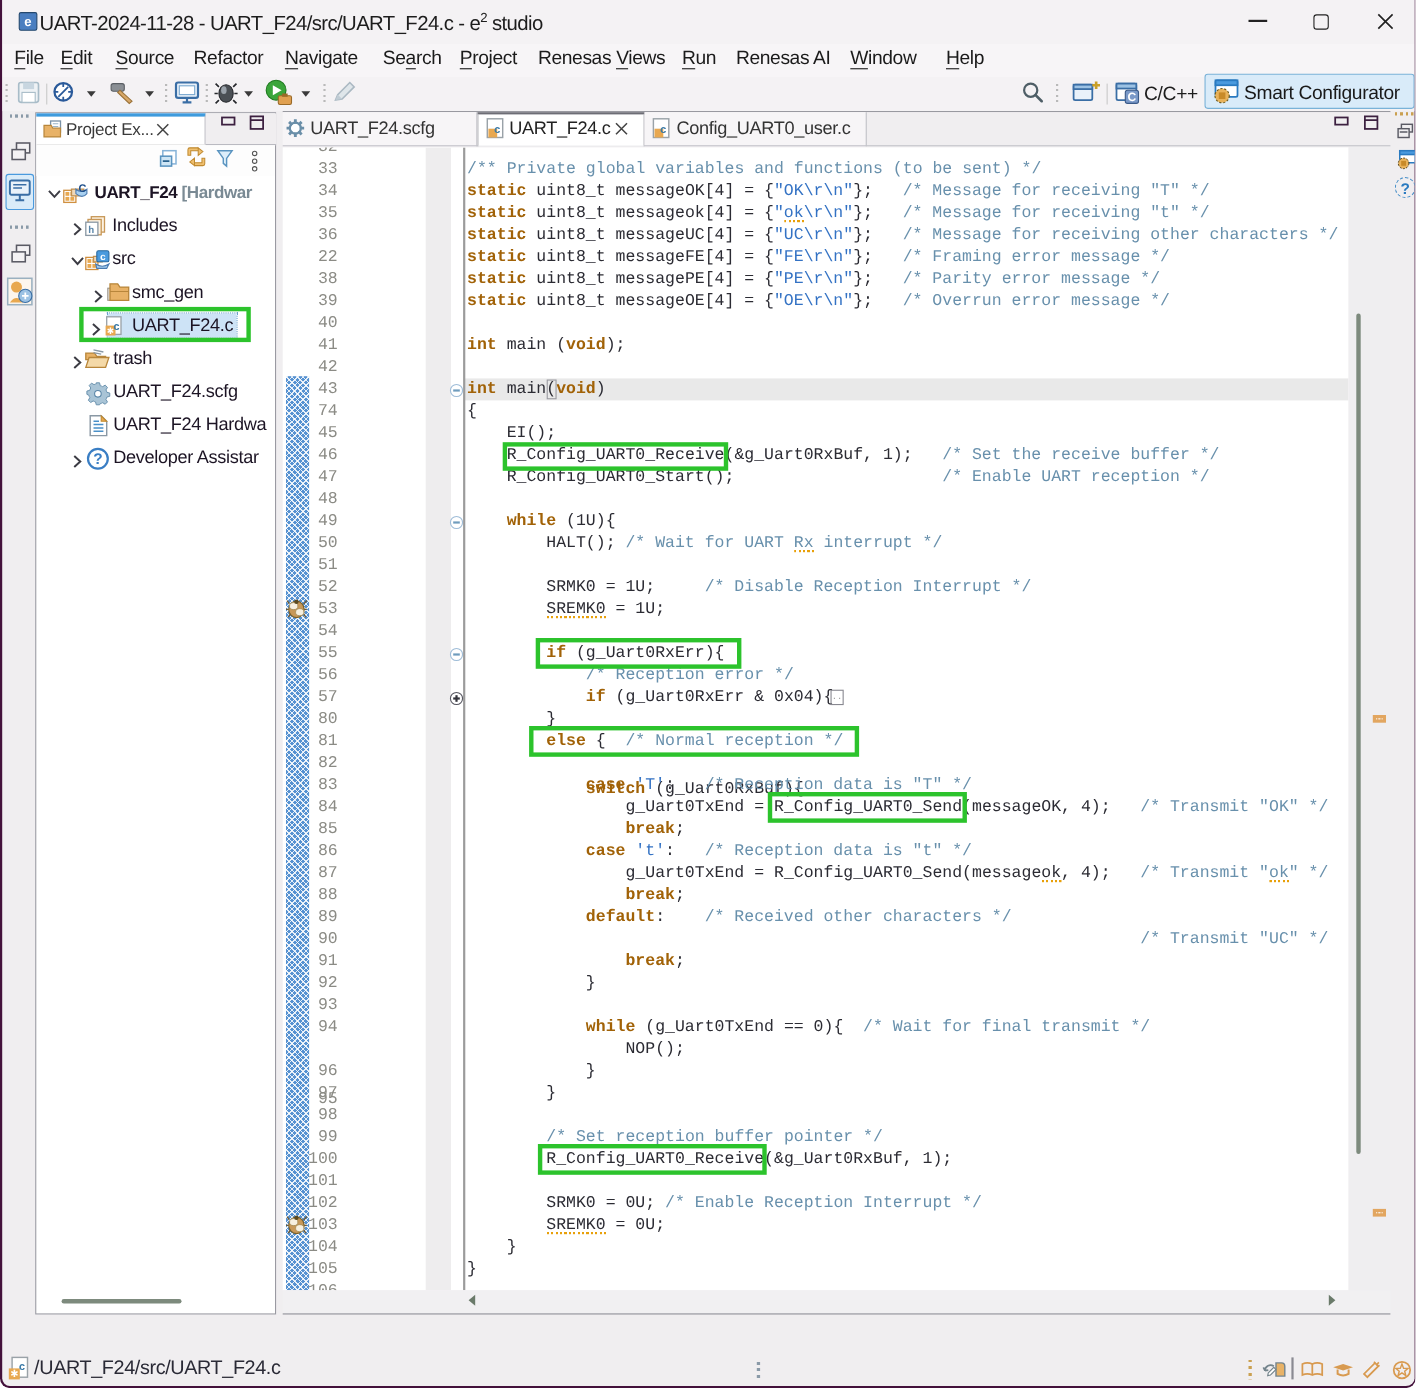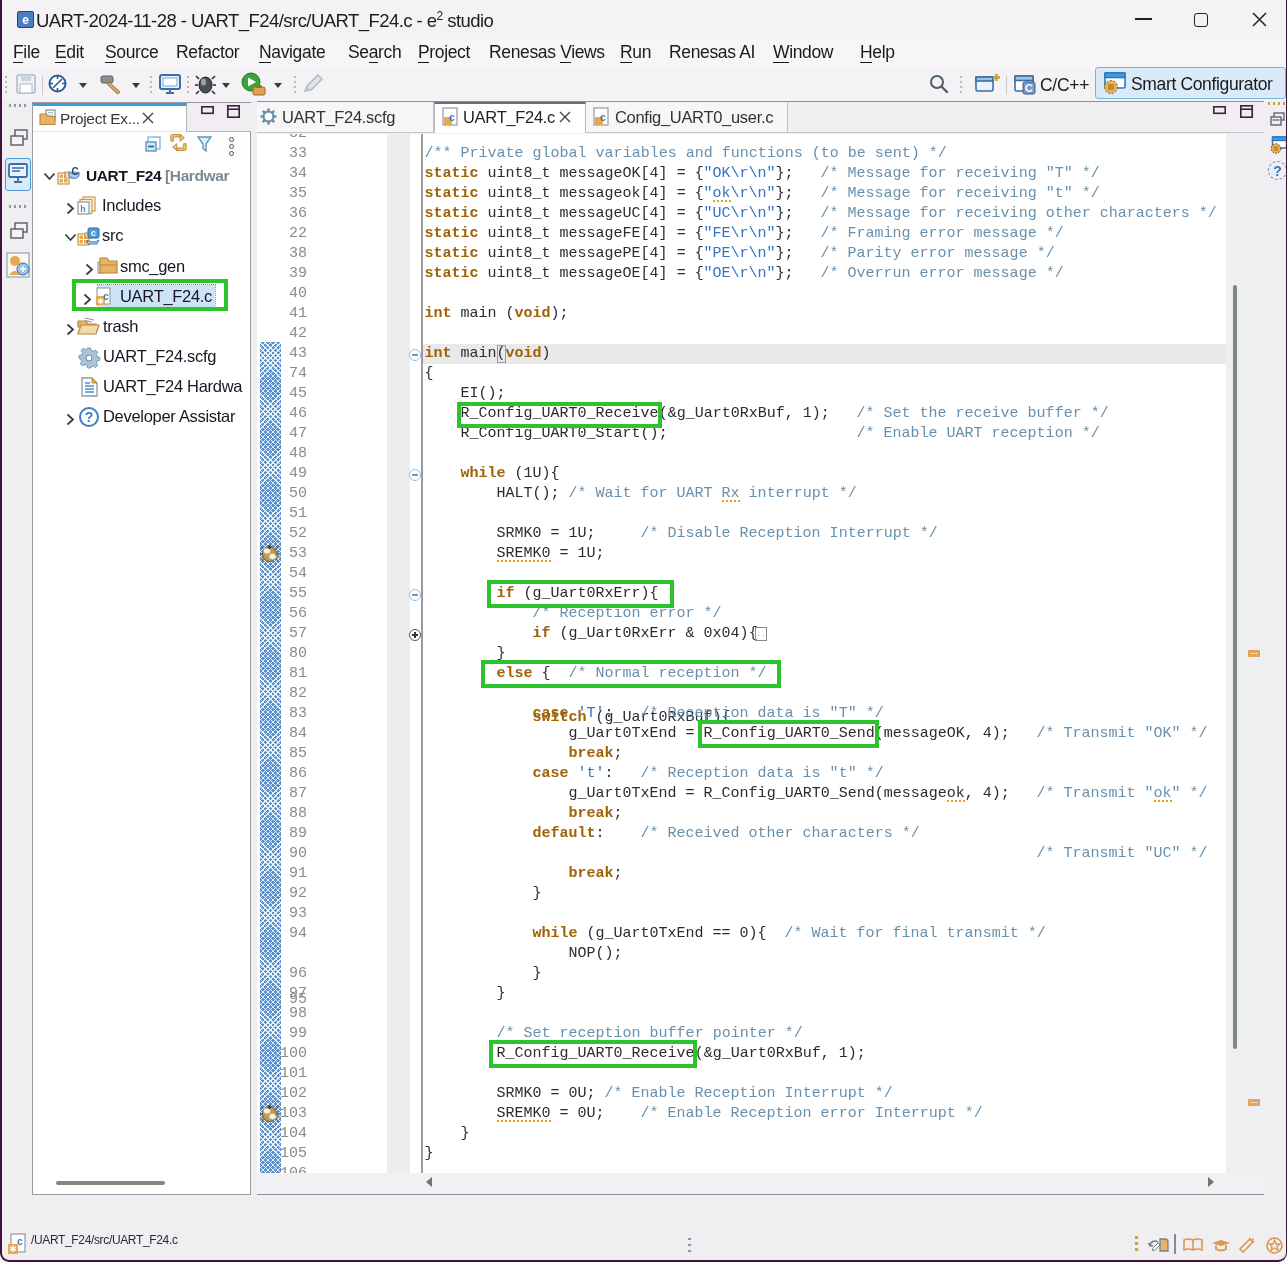--- a/index.html
+++ b/index.html
@@ -51,21 +51,21 @@
 .foldm{border:1px solid #9fbdd8;color:#6f9cbd}
 .foldp{border:1px solid #565660;color:#33333b}
 .sqg{position:absolute;height:2px;background:repeating-linear-gradient(90deg,#e8a00a 0 2px,transparent 2px 4px)}
 .gbox{position:absolute;border:4px solid #2cc32c;z-index:30}
 #escroll{left:1224px;top:134px;width:38px;height:1039px;background:#efeef0}
 #vthumb{left:1231px;top:285px;width:3.5px;height:764px;background:#7d8a7d;border-radius:2px}
 .omark{position:absolute;width:12px;height:7px;background:#e2a660;display:flex;align-items:center;justify-content:center;gap:1px}
 .omark i{width:1.5px;height:1.5px;background:#fff}
 #ehscroll{left:255px;top:1173px;width:1007px;height:21px;background:#f1f0f2}
 #edbot{left:255px;top:1194px;width:1007px;height:1px;background:#8f8f97}
-#stext{left:29px;top:1233px;font-size:12px;color:#2a2a36;letter-spacing:-0.35px}
+#stext{left:29px;top:1233px;font-size:18px;color:#2a2a36;letter-spacing:-0.35px}
 .sarr{position:absolute;width:0;height:0;border-top:5px solid transparent;border-bottom:5px solid transparent}
 svg{position:absolute;overflow:visible}
 </style></head><body>
 <div id="win">
 
   <div class="a" id="title"></div>
   <div class="a" id="ticon">e</div>
   <div class="a" id="ttext">UART-2024-11-28 - UART_F24/src/UART_F24.c - e<sup>2</sup> studio</div>
   <div class="a wbtn" style="left:1133px;top:18px;width:17px;height:2px;background:#222"></div>
   <div class="a wbtn" style="left:1192px;top:13px;width:14px;height:14px;border:1.6px solid #222;border-radius:3px"></div>
@@ -616,21 +616,20 @@
 <div class="crow" style="top:910px">
         <span class="cs d" style="left:72.0px">R_Config_UART0_Receive(&amp;g_Uart0RxBuf, 1);</span>
       </div>
 <div class="crow" style="top:930px"></div>
 <div class="crow" style="top:950px">
         <span class="cs d" style="left:72.0px">SRMK0 = 0U;</span>
         <span class="cs c" style="left:180.0px">/* Enable Reception Interrupt */</span>
       </div>
 <div class="crow" style="top:970px">
         <span class="cs d" style="left:72.0px">SREMK0 = 0U;</span>
-        <span class="cs c" style="left:216.0px">/* Enable Reception error Interrupt */</span>
       </div>
 <div class="crow" style="top:990px">
         <span class="cs d" style="left:36.0px">}</span>
       </div>
 <div class="crow" style="top:1010px">
         <span class="cs d" style="left:0.0px">}</span>
       </div>
 <div class="crow" style="top:1030px"></div>
 <div class="fold foldm" style="top:214.5px">
         <em></em>

